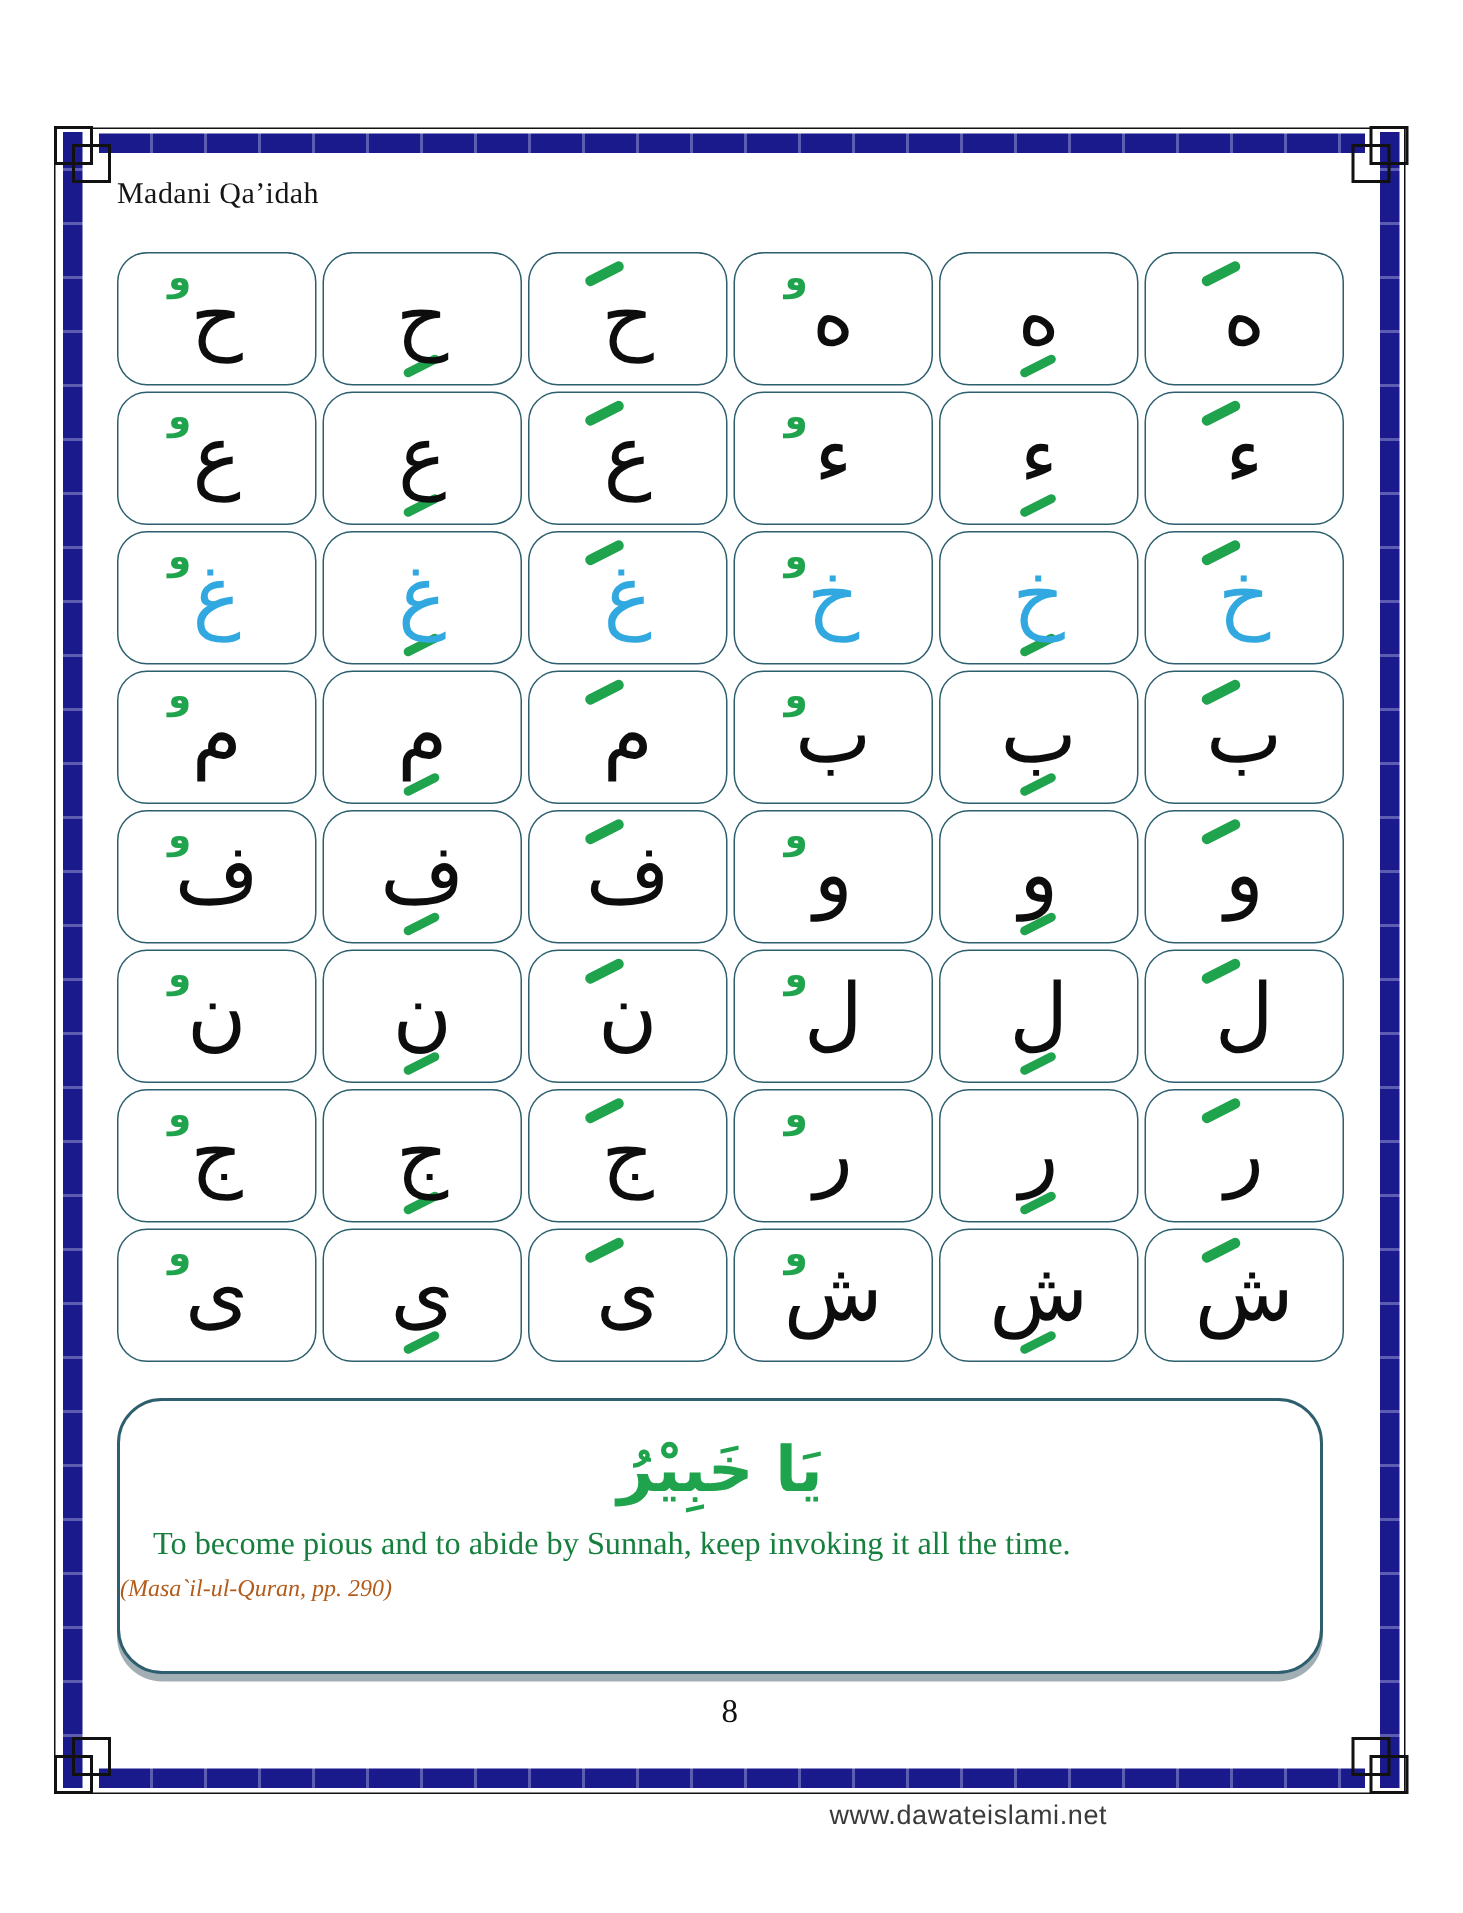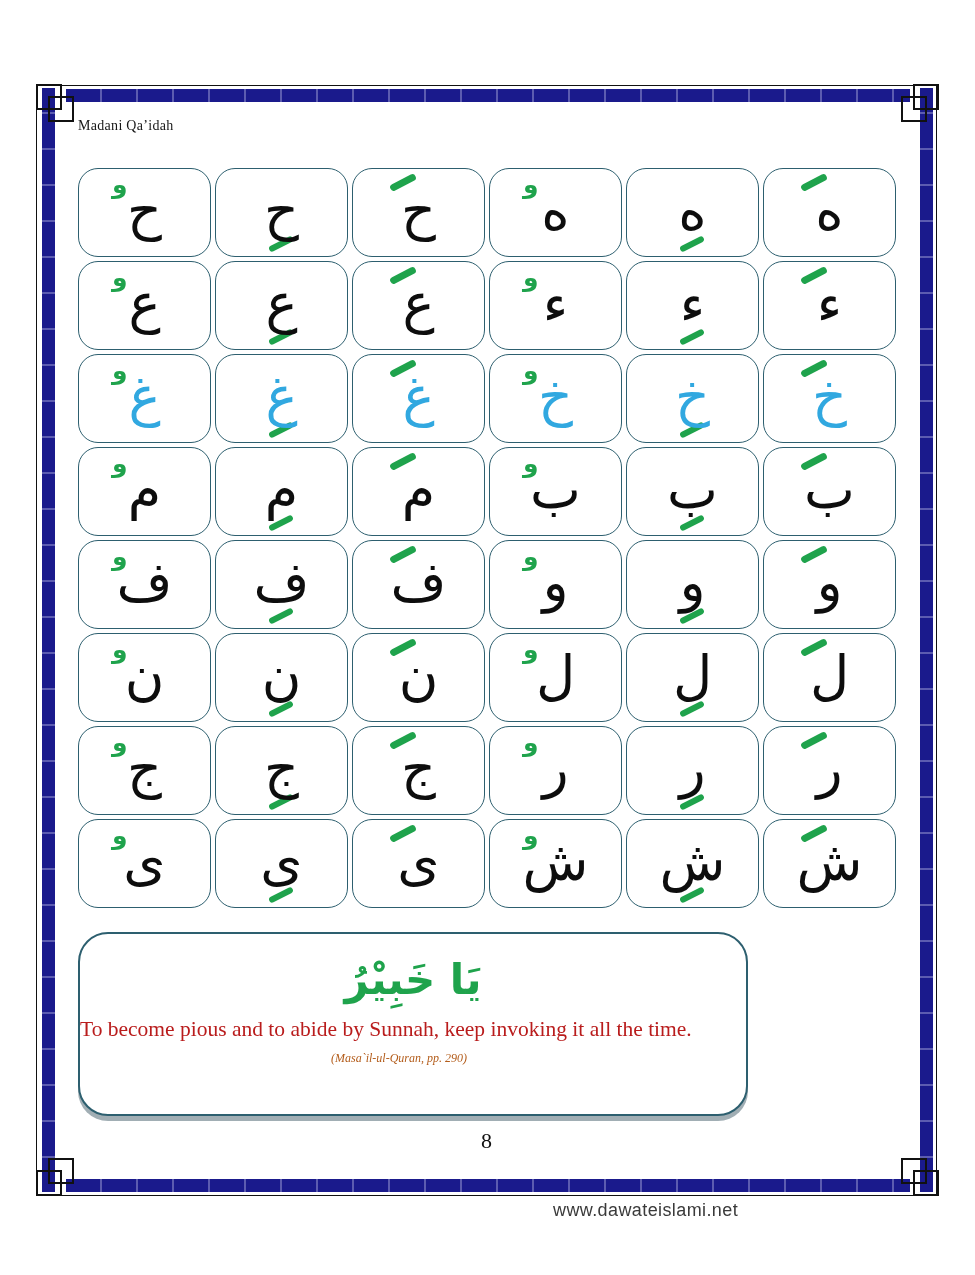--- a/index.html
+++ b/index.html
@@ -28,21 +28,21 @@
   .band.left{left:42px;}
   .band.right{left:920px;}
   .corner-sq{
     position:absolute;width:26px;height:26px;
     border:2.5px solid #111;box-sizing:border-box;background:transparent;
   }
 
   
   .header-title{
     position:absolute;left:78px;top:118px;
-    font-size:14px;color:#161616;letter-spacing:.3px;
+    font-size:20px;color:#161616;letter-spacing:.3px;
   }
   .page-number{
     position:absolute;left:36px;top:1128px;width:901px;
     text-align:center;font-size:22px;color:#111;
   }
   .footer-url{
     position:absolute;left:553px;top:1200px;
     font-family:"Liberation Sans", sans-serif;
     font-size:18px;color:#3a3a3a;letter-spacing:.4px;
   }
@@ -85,43 +85,43 @@
   .mark.damma{
     font-family:"DejaVu Sans", sans-serif;
     font-weight:bold;
     font-size:25px;line-height:1;
     color:#1fa34c;
     top:3px;left:33px;
   }
 
   
   .quote-box{
-    position:absolute;left:78px;top:932px;width:670px;height:184px;
+    position:absolute;left:78px;top:932px;width:804px;height:184px;
     border:2px solid #2d5f6f;border-radius:30px;
     box-sizing:border-box;background:#fff;
     box-shadow:0 5px 0 rgba(110,130,140,.65);
     display:flex;flex-direction:column;
   }
   .quote-arabic{
     font-family:"DejaVu Sans", sans-serif;
     direction:rtl;
     text-align:center;
     font-size:42px;font-weight:bold;
     color:#1fa34c;
     margin-top:14px;line-height:1.5;
   }
   .quote-english{
-    font-size:21.5px;color:#b91c1c;
-    padding-right:10px;
+    font-size:21.5px;color:#15803d;
+    padding-left:22px;padding-right:10px;
     margin-top:6px;
   }
   .quote-reference{
     font-style:italic;
-    font-size:12px;color:#b35c1a;
-    text-align:center;padding-right:28px;
+    font-size:16px;color:#b35c1a;
+    text-align:left;padding-right:28px;
     margin-top:9px;
   }
 </style>
 </head>
 <body>
 
 <div class="outer-frame"></div>
 <div class="band h top"></div>
 <div class="band h bottom"></div>
 <div class="band v left"></div>

